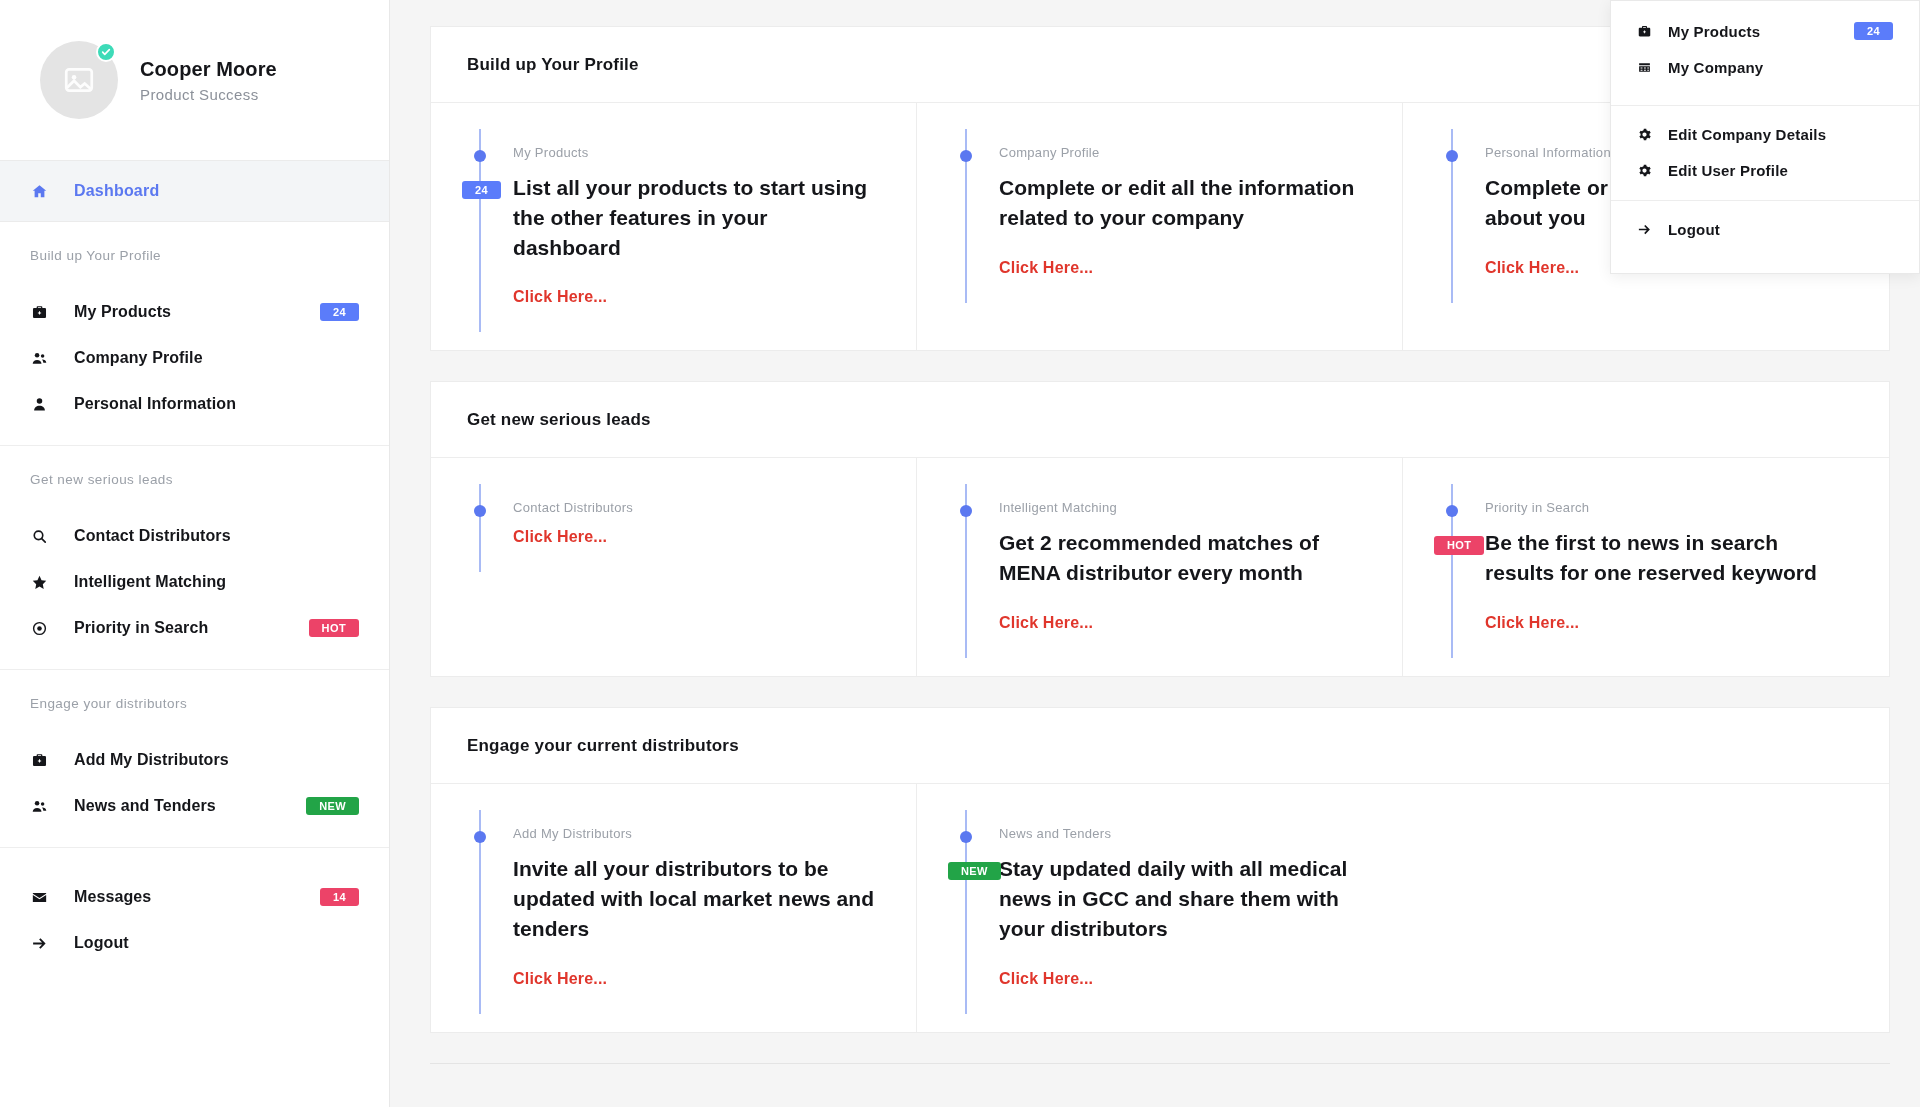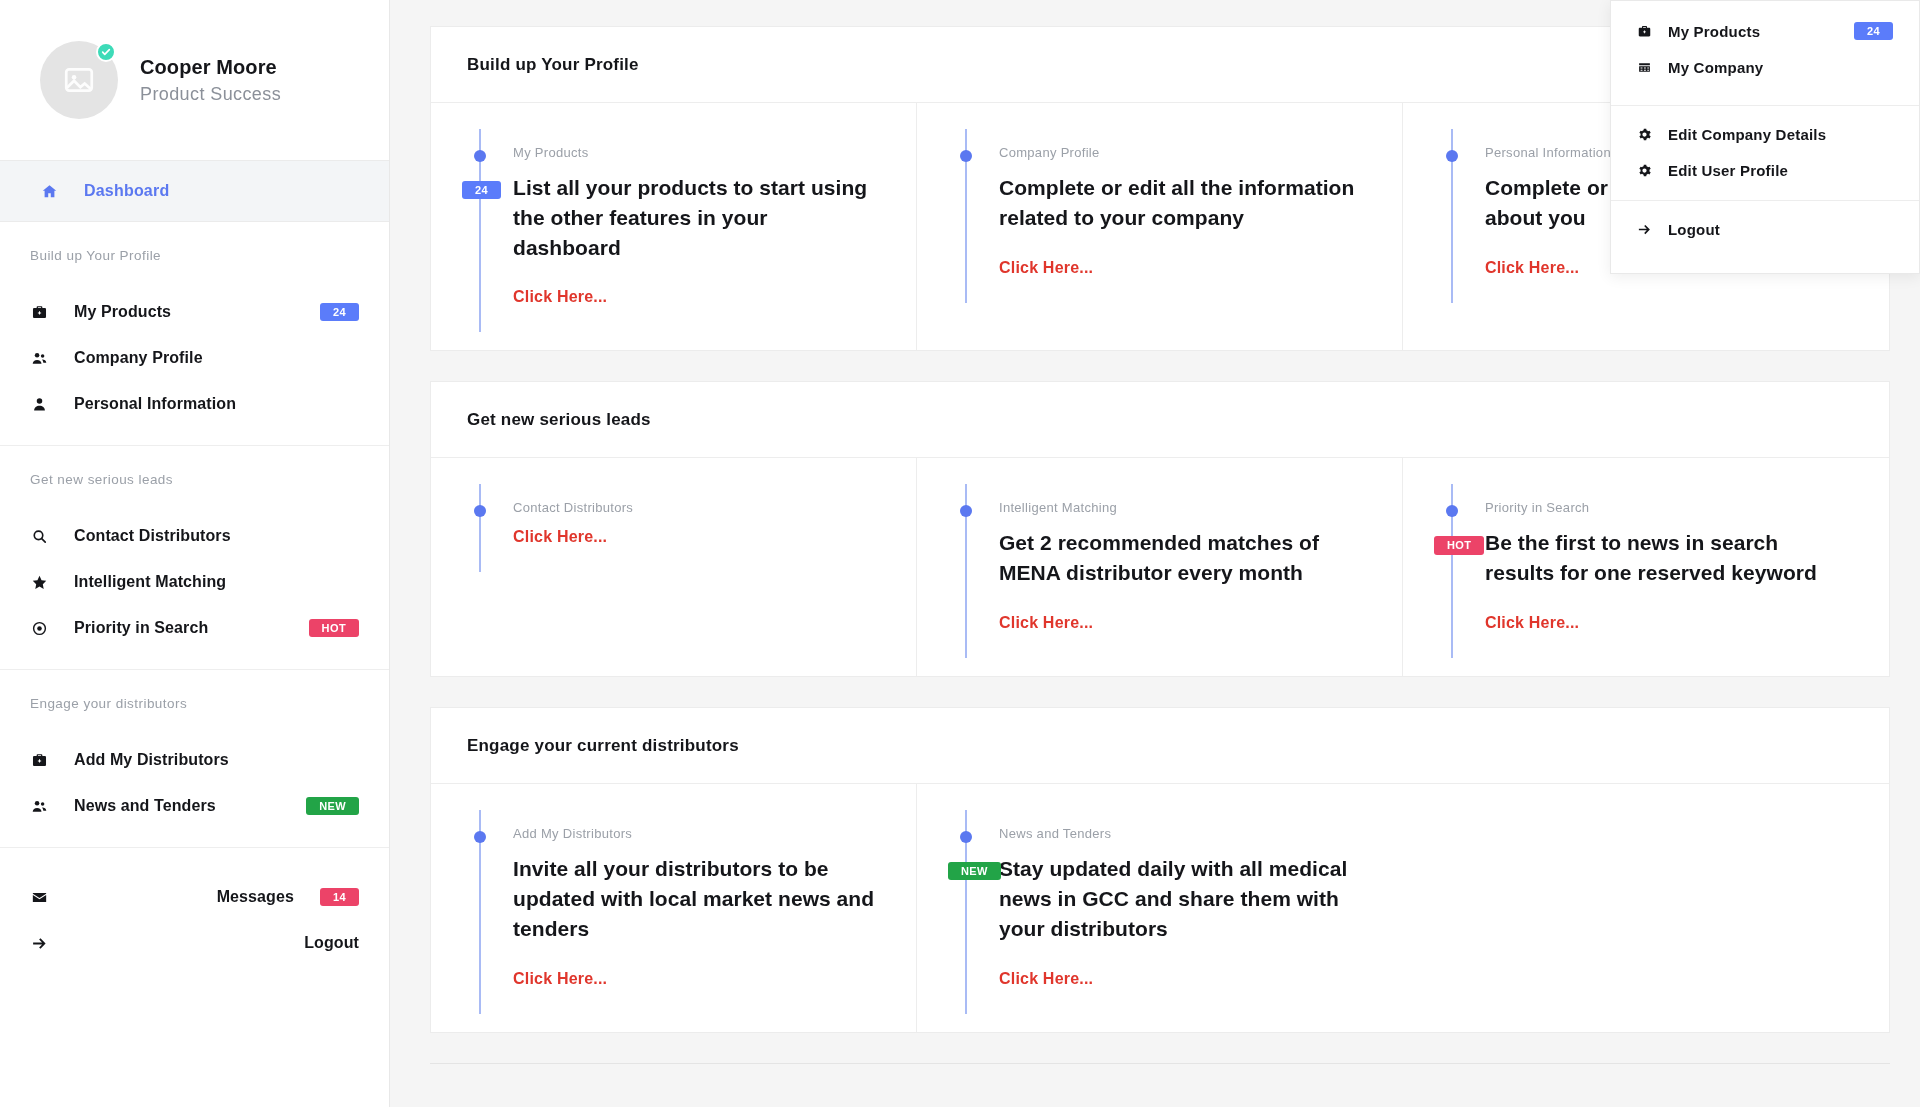--- a/index.html
+++ b/index.html
@@ -32,33 +32,33 @@
     position: absolute; top: 1px; right: 2px;
     width: 20px; height: 20px; border-radius: 50%;
     background: #3ddbb8; border: 2px solid #fff;
     display: flex; align-items: center; justify-content: center;
     color: #fff; font-size: 10px; line-height: 1;
   }
   .profile-name {
     font-size: 20px; font-weight: bold; color: #15161a;
     letter-spacing: .1px; margin-bottom: 5px;
   }
-  .profile-role { font-size: 18px; color: #8b9099; letter-spacing: .4px; }
+  .profile-role { font-size: 15px; color: #8b9099; letter-spacing: .4px; }
 
   .nav-active {
     height: 62px; display: flex; align-items: center;
-    padding: 0 40px; gap: 26px;
+    padding: 0 30px; gap: 26px;
     background: #f3f5f7; border-top: 1px solid #ebebeb; border-bottom: 1px solid #ebebeb;
     color: #5b78f0; cursor: pointer;
   }
   .nav-active .ico { width: 18px; display: flex; justify-content: center; }
   .nav-active .lbl { font-size: 16px; font-weight: bold; letter-spacing: .2px; }
 
   .nav-group { padding: 26px 0 18px 0; border-bottom: 1px solid #eeeeee; }
-  .nav-group.last { border-bottom: none; text-align: right; }
+  .nav-group.last { border-bottom: none; }
   .group-title {
     font-size: 13.5px; color: #9ba0a8; letter-spacing: .45px;
     padding: 0 30px; margin-bottom: 26px; font-weight: normal;
   }
   .nav-item {
     height: 46px; display: flex; align-items: center;
     padding: 0 30px; gap: 26px; cursor: pointer; position: relative;
   }
   .nav-item .ico {
     width: 18px; display: flex; align-items: center; justify-content: center;

